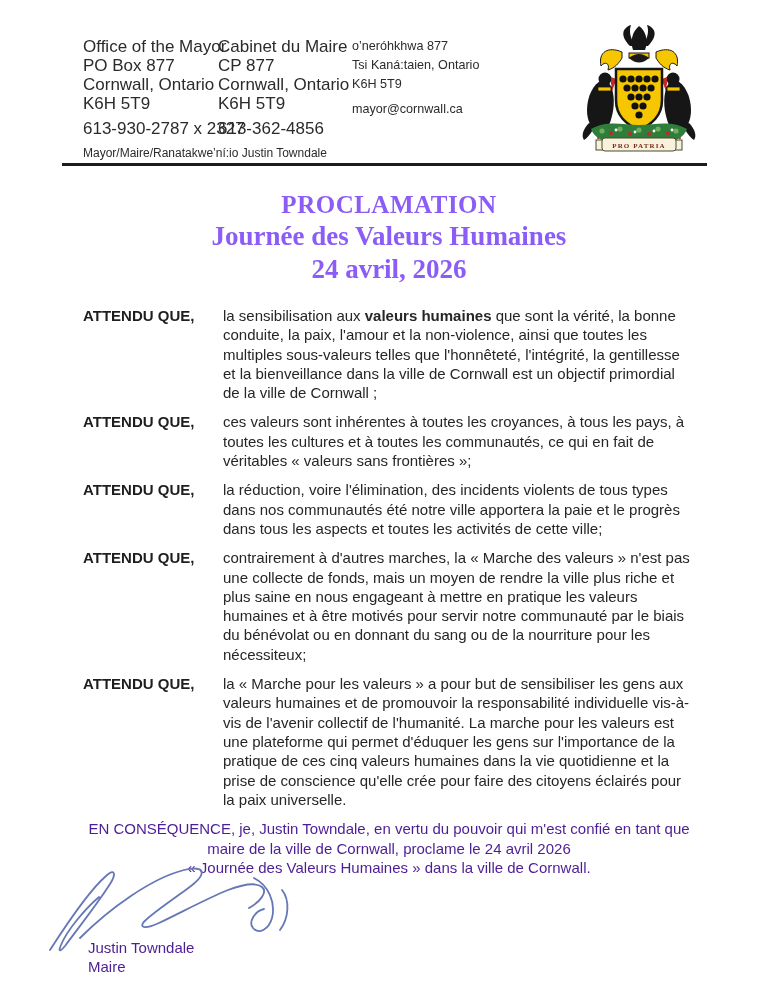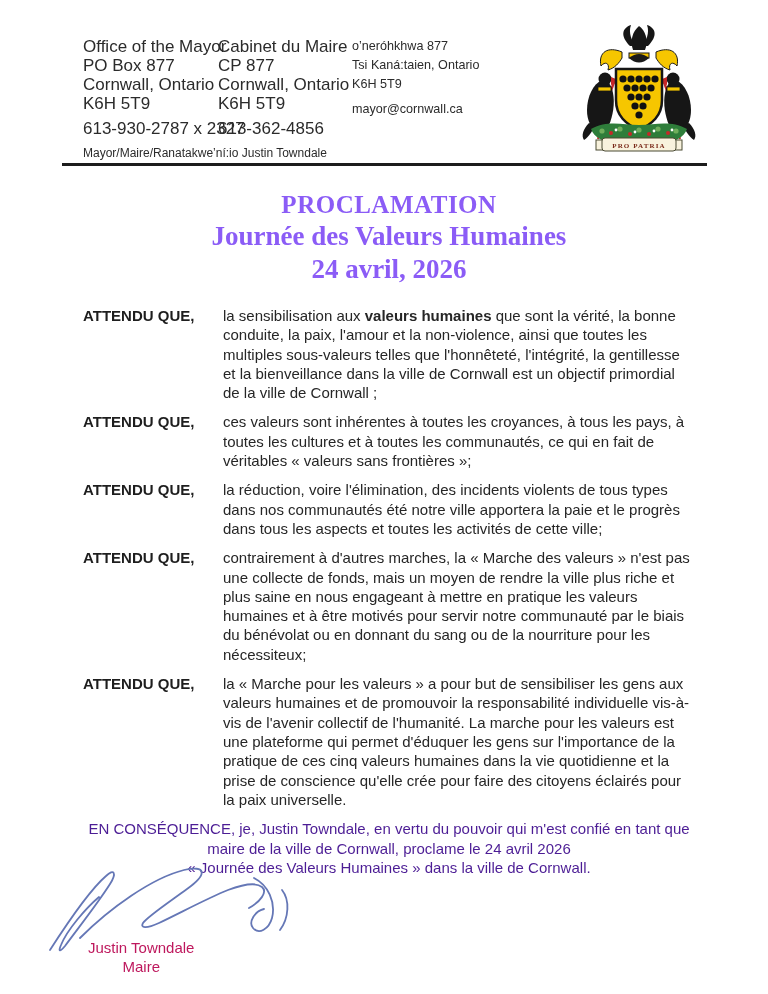--- a/index.html
+++ b/index.html
@@ -26,21 +26,21 @@
   .title-l1{font-size:25px;line-height:30px;letter-spacing:.5px;}
   .title-l2{font-size:27px;line-height:33px;}
   .title-l3{font-size:27px;line-height:33px;}
   .clause{display:flex;margin-bottom:10px;font-size:15px;line-height:19.3px;}
   .clause-label{width:140px;flex:none;font-weight:bold;color:#1e1e1e;}
   .clause-body{flex:1;color:#262626;}
   .clause-body b{font-weight:bold;}
   .closing{margin:4px -18px 0;text-align:center;font-size:15px;line-height:19.5px;color:#4c1d95;}
   
   .sig-svg{position:absolute;left:46px;top:860px;}
-  .sig-block{position:absolute;left:88px;top:938px;font-size:15px;line-height:19px;color:#be185d;text-align:center;}
+  .sig-block{position:absolute;left:88px;top:938px;font-size:15px;line-height:19px;color:#4c1d95;}
 </style>
 </head>
 <body>
 
 <div class="page">
 
   <div class="lh-col lh-col1">
     <div>Office of the Mayor</div>
     <div>PO Box 877</div>
     <div>Cornwall, Ontario</div>

